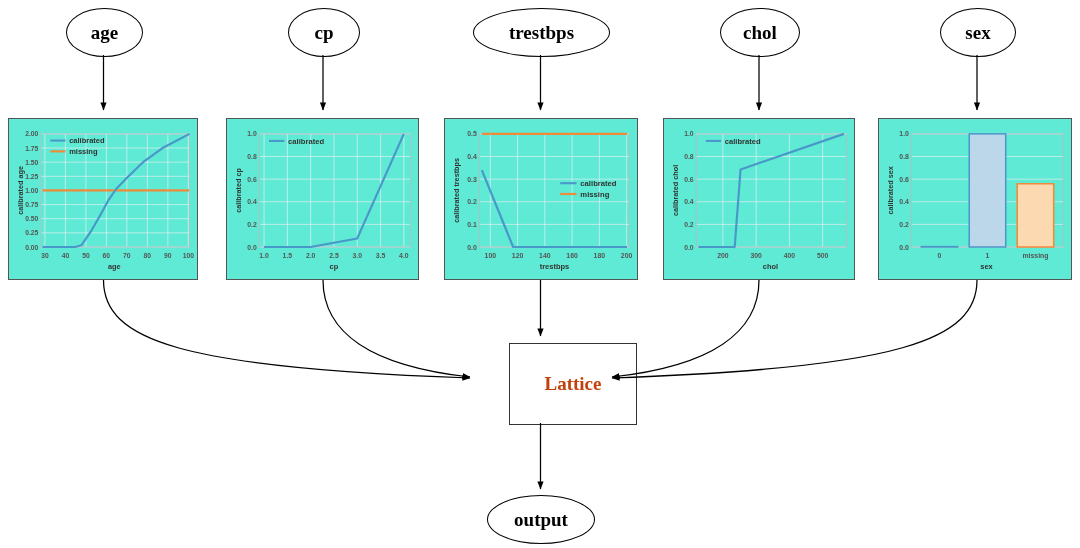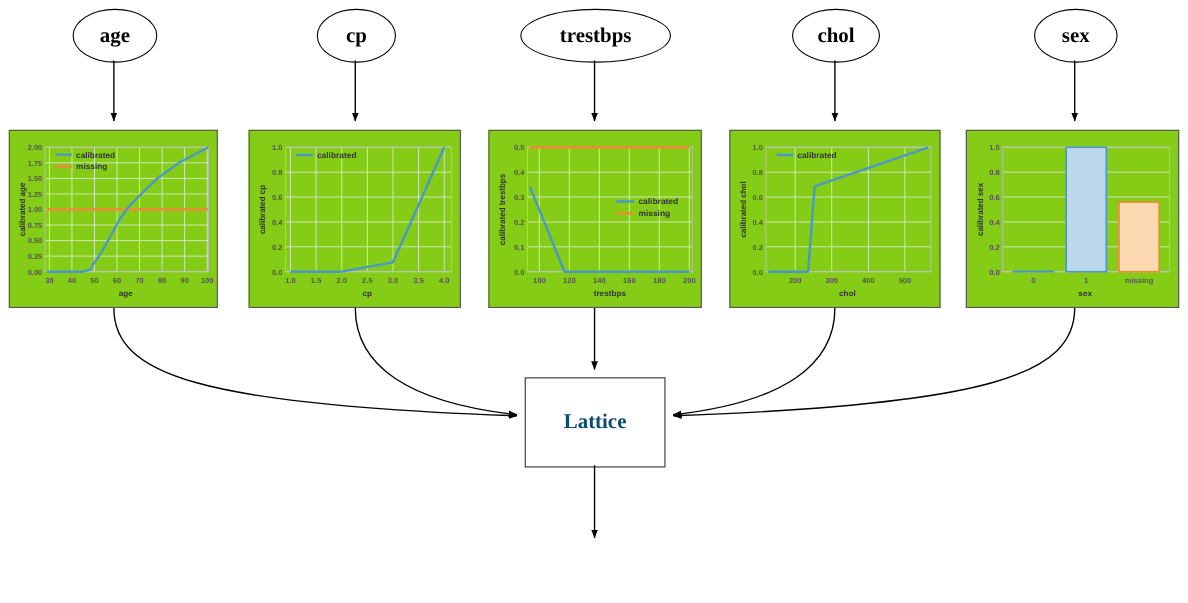--- a/index.html
+++ b/index.html
@@ -5,22 +5,22 @@
   html,body{margin:0;padding:0;background:#ffffff;}
   body{width:1080px;height:548px;position:relative;overflow:hidden;
        font-family:"Liberation Serif", serif;color:#000;}
   .canvas{position:absolute;inset:0;font-weight:bold;}
   svg.layer{position:absolute;left:0;top:0;width:1080px;height:548px;overflow:visible;}
   .node-ellipse{position:absolute;border:1.3px solid #000;border-radius:50%;
      background:#fff;display:flex;align-items:center;justify-content:center;
      font-family:"Liberation Serif", serif;font-size:19px;color:#000;}
   .node-box{position:absolute;border:1.4px solid #333;background:#fff;
      display:flex;align-items:center;justify-content:center;
-     font-family:"Liberation Serif", serif;font-size:19px;color:#0c4a6e;}
-  .panel{position:absolute;border:1.4px solid #555;background:#84cc16;box-sizing:border-box;}
+     font-family:"Liberation Serif", serif;font-size:19px;color:#c2410c;margin-left:32px;}
+  .panel{position:absolute;border:1.4px solid #555;background:#5eead4;box-sizing:border-box;}
   .plot{position:absolute;inset:0;}
   .plotsvg{width:100%;height:100%;display:block;}
   .ticklbl{font-family:"Liberation Sans", sans-serif;font-size:3.6px;fill:#555;}
   .axlbl{font-family:"Liberation Sans", sans-serif;font-size:3.9px;fill:#333;}
   .leglbl{font-family:"Liberation Sans", sans-serif;font-size:4.0px;fill:#333;}
   .grid{stroke:#eceff4;stroke-width:0.35;}
   .spine{stroke:#b8bcc2;stroke-width:0.45;fill:none;}
   .series-cal{stroke:#4a98c9;stroke-width:1.15;fill:none;stroke-linejoin:round;}
   .series-mis{stroke:#f08a38;stroke-width:1.15;fill:none;stroke-linejoin:round;}
   .bar-cal{fill:#bdd7ea;stroke:#4a98c9;stroke-width:0.8;}
@@ -46,20 +46,23 @@
     <span>chol</span>
   </div>
   <div class="node-ellipse" style="left:940px;top:8px;width:74px;height:47px;">
     <span>sex</span>
   </div>
 
   <div class="node-box" style="left:477px;top:343px;width:126px;height:80px;">
     <span>Lattice</span>
   </div>
 
+  <div class="node-ellipse" style="left:487px;top:495px;width:106px;height:47px;">
+    <span>output</span>
+  </div>
 
   <svg class="layer">
     <defs>
       <marker id="ah" markerWidth="9" markerHeight="9" refX="7.6" refY="3.1" orient="auto" markerUnits="userSpaceOnUse">
         <path d="M0,0 L8,3.1 L0,6.2 z" class="edge-head"></path>
       </marker>
     </defs>
 
     <path class="edge" d="M103.5,55 L103.5,110" marker-end="url(#ah)"></path>
     <path class="edge" d="M323,55 L323,110" marker-end="url(#ah)"></path>

